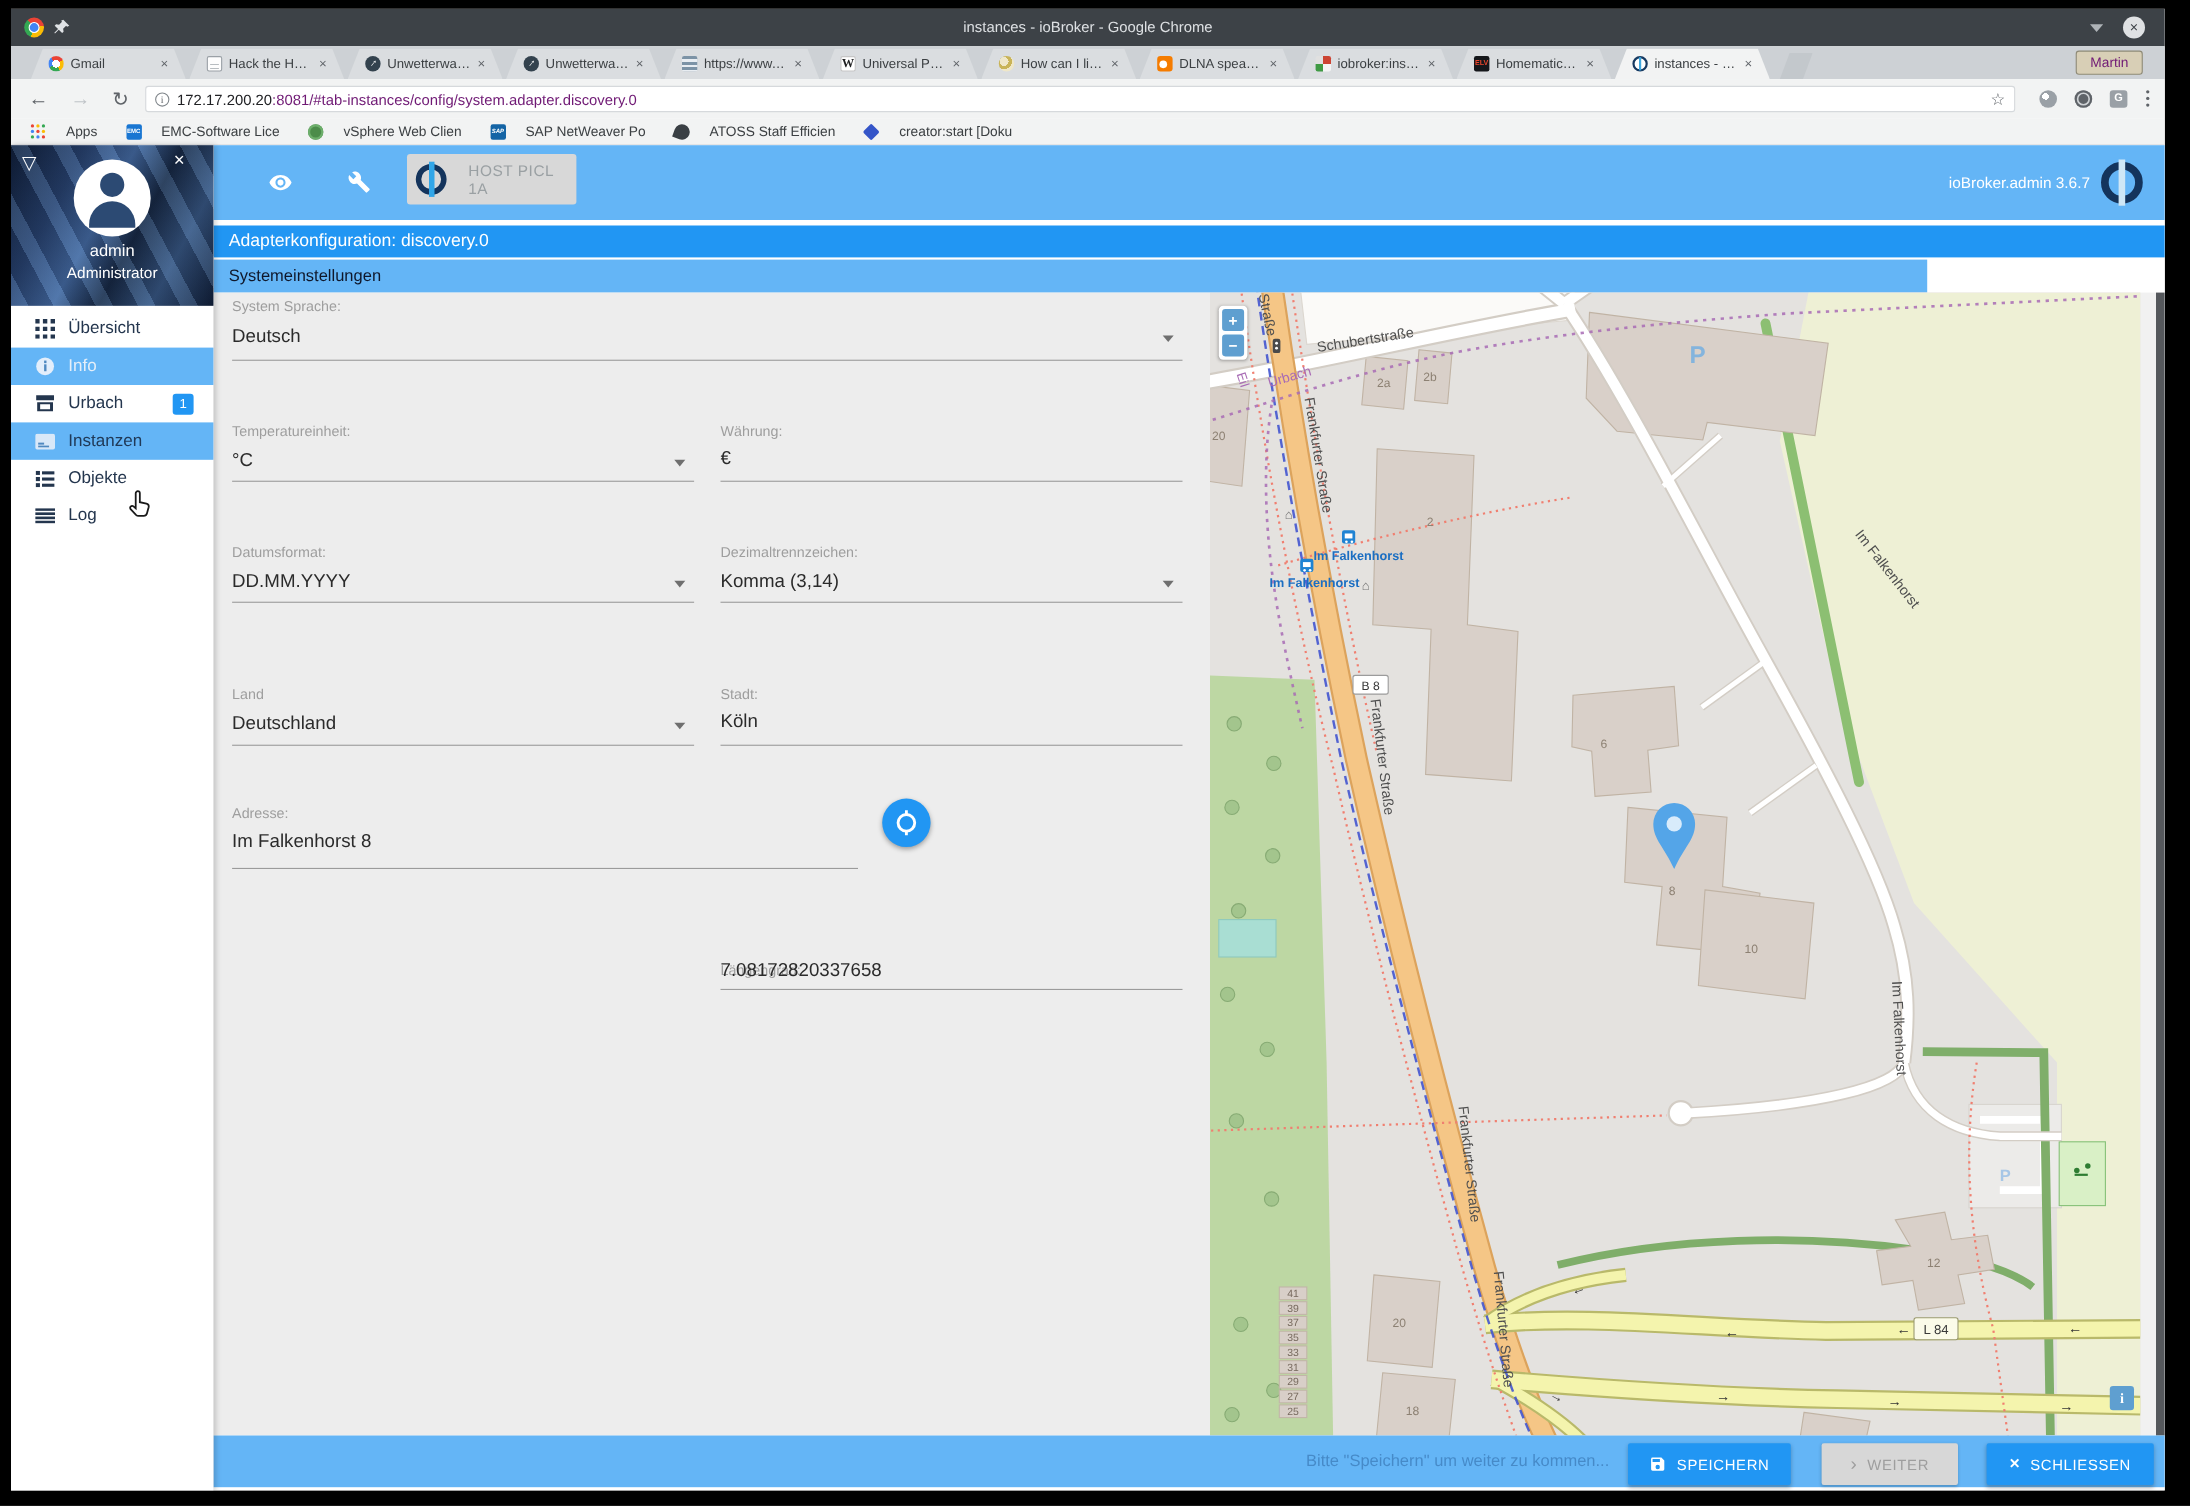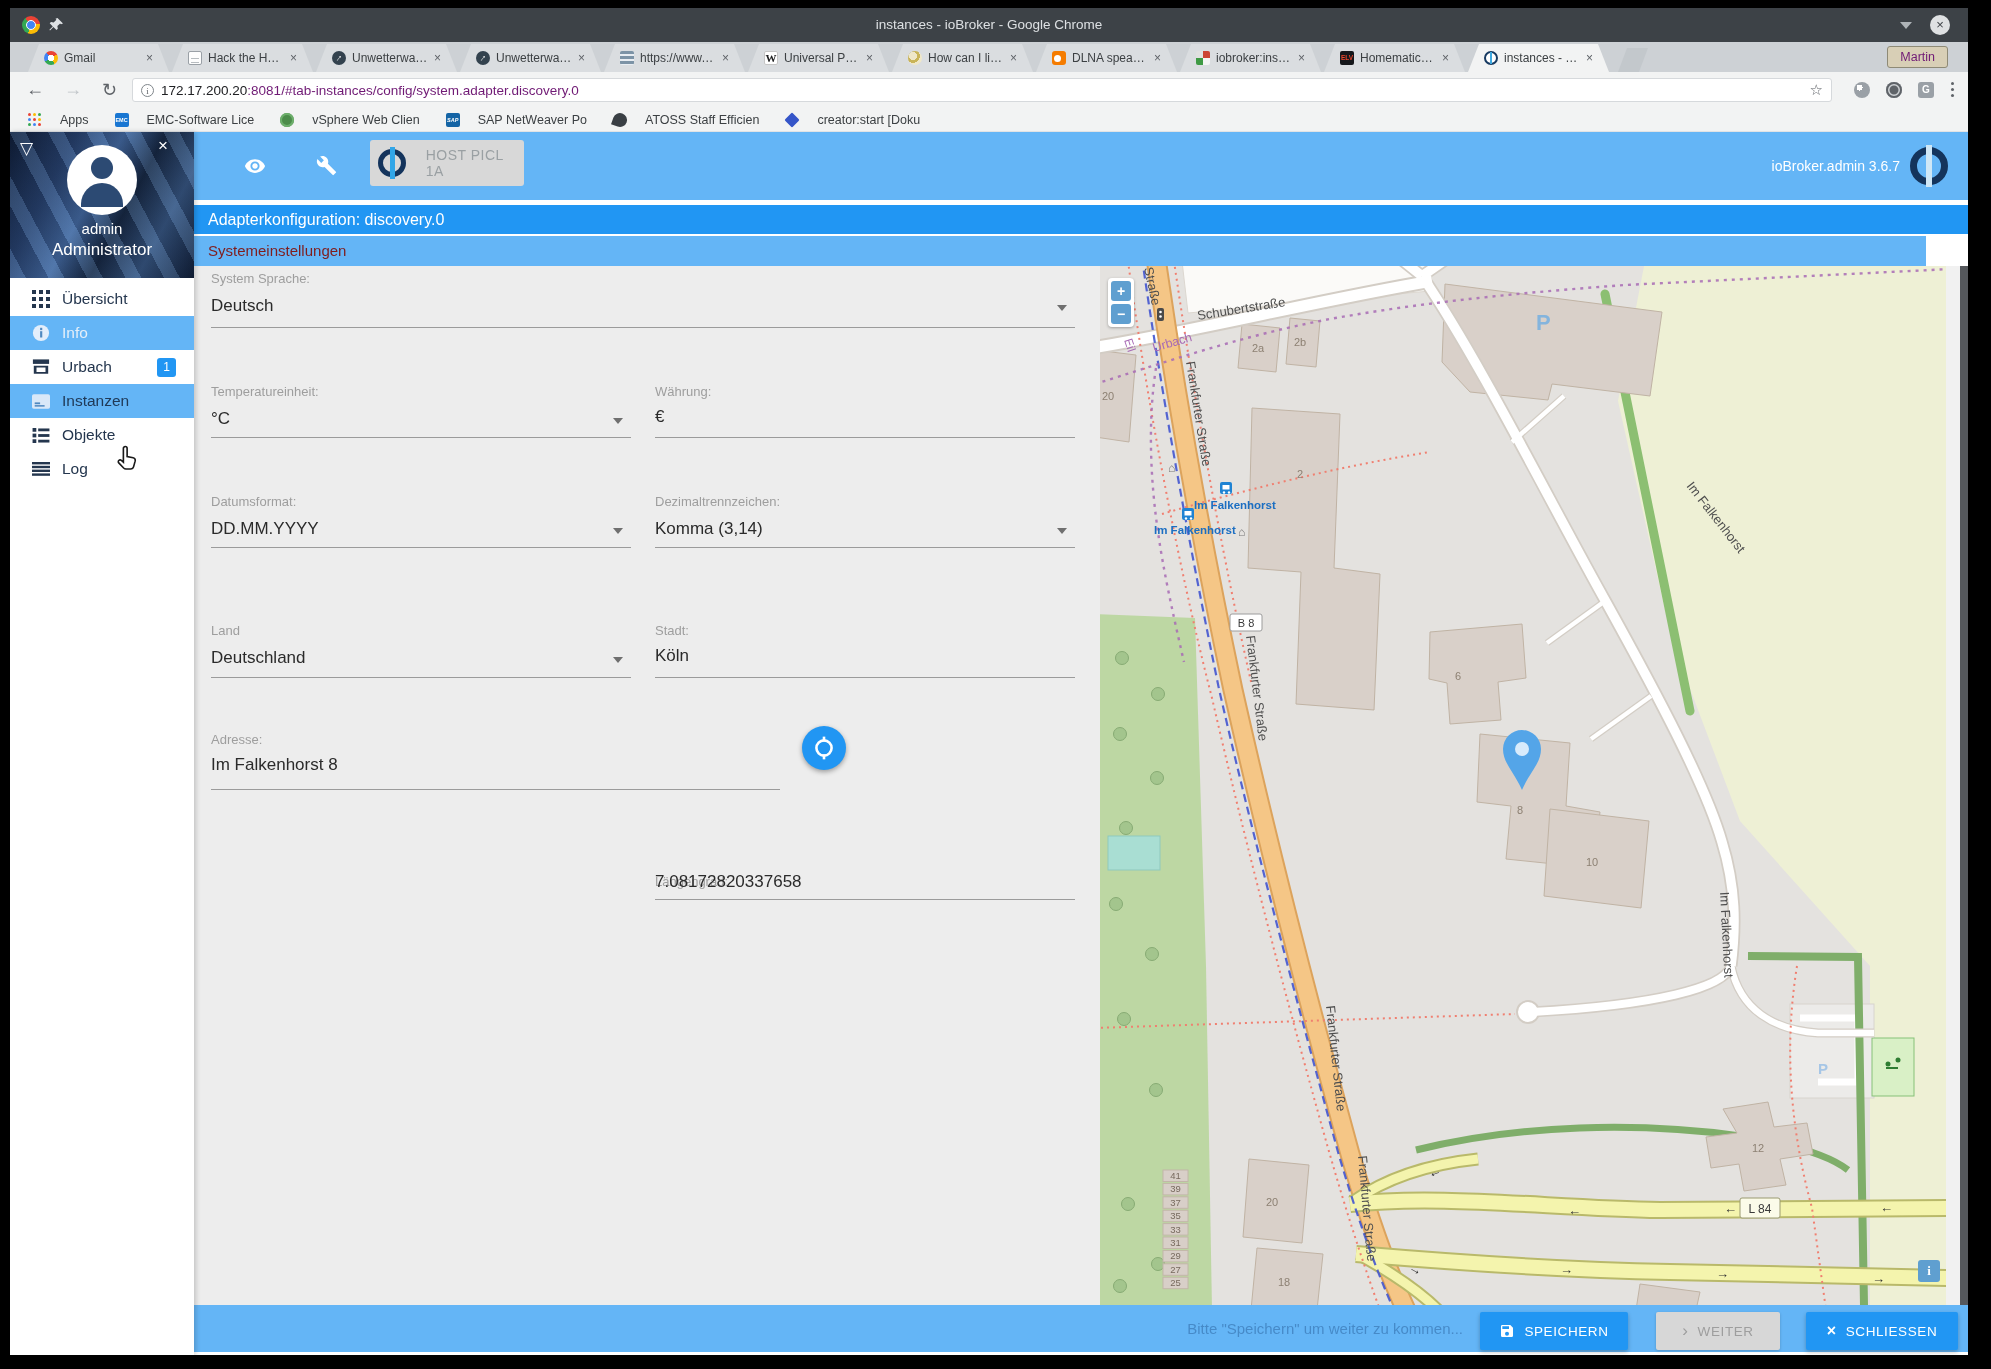--- a/index.html
+++ b/index.html
@@ -85,41 +85,41 @@
   .userpanel{left:0;top:0;width:184px;height:146px;
      background:linear-gradient(118deg,#0e1b33 0%,#27406b 26%,#44699f 44%,#16263f 60%,#37557f 78%,#0f1c33 100%)}
   .userpanel:after{content:"";position:absolute;inset:0;
      background:repeating-linear-gradient(62deg,rgba(130,170,215,.22) 0 14px,rgba(10,20,40,.18) 14px 34px)}
   .tri{left:10px;top:6px;color:#fff;font-size:17px;z-index:2}
   .close-x{left:148px;top:4px;color:#fff;font-size:17px;z-index:2}
   .avatar{left:57px;top:13px;width:70px;height:70px;border-radius:50%;background:#fff;z-index:2}
   .avatar:before{content:"";position:absolute;left:24px;top:12px;width:22px;height:22px;border-radius:50%;background:#2c4a73}
   .avatar:after{content:"";position:absolute;left:14px;top:38px;width:42px;height:24px;border-radius:21px 21px 0 0;background:#2c4a73}
   .uname{left:0;top:88px;width:184px;text-align:center;color:#fff;font-size:15px;z-index:2}
-  .urole{left:0;top:108px;width:184px;text-align:center;color:#fff;font-size:17px;z-index:2}
+  .urole{left:0;top:108px;width:184px;text-align:center;color:#fff;font-size:14px;z-index:2}
   .menu-item{left:0;width:184px;height:34px;display:flex;align-items:center;gap:12px;padding-left:22px;
      box-sizing:border-box;color:#24364e;font-size:15.5px}
   .menu-item.hl{background:#64b5f6}
   .menu-item.hover{color:#e5eff9}
   .menu-item svg{flex:0 0 18px}
   .badge{position:absolute;right:18px;top:8px;width:19px;height:19px;background:#2196f3;border-radius:3px;
      color:#fff;font-size:12px;text-align:center;line-height:19px}
 
   .appbar{left:184px;top:0;width:1774px;height:68px;background:#64b5f6}
   .host-btn{left:176px;top:8px;width:154px;height:46px;background:#d8d8d8;border-radius:3px;display:flex;
      align-items:center;gap:20px;padding-left:8px;box-sizing:border-box;color:#9aa0a3;font-size:14px;letter-spacing:.5px}
   .iob-logo{position:relative;width:28px;height:28px;border-radius:50%;border:5px solid #14345c;box-sizing:border-box}
   .iob-logo i{position:absolute;left:6.5px;top:-7px;width:5px;height:32px;background:#31a6e8}
   .version{right:68px;top:0;height:68px;line-height:68px;color:#fff;font-size:14px}
   .appbar .iob-logo.big{position:absolute;right:20px;top:15px;width:38px;height:38px;border-width:7px}
   .appbar .iob-logo.big i{left:9px;top:-9px;width:6px;height:42px;background:#cfe7f6}
 
   .adapterbar{left:184px;top:73px;width:1774px;height:29px;background:#2196f3;color:#fff;font-size:16px;
      line-height:29px;padding-left:14px;box-sizing:border-box}
-  .sysbar{left:184px;top:104px;width:1732px;height:30px;background:#64b5f6;color:#7f1d1d;font-size:15px;
+  .sysbar{left:184px;top:104px;width:1558px;height:30px;background:#64b5f6;color:#0f172a;font-size:15px;
      line-height:30px;padding-left:14px;box-sizing:border-box}
 
   .formpanel{left:184px;top:134px;width:906px;height:1039px;background:#ededed}
   .field{position:absolute}
   .field .flabel{position:absolute;left:0;top:0;font-size:13px;color:#9e9e9e;white-space:nowrap}
   .field .fval{position:absolute;left:0;top:25px;font-size:17px;color:#2b2b2b;white-space:nowrap}
   .field .uline{position:absolute;left:0;right:0;bottom:0;border-bottom:1px solid #9b9b9b}
   .field input{position:absolute;left:0;top:23px;width:100%;border:none;background:transparent;outline:none;
      font-family:"Liberation Sans",sans-serif;font-size:17px;color:#2b2b2b;padding:0}
   .dd{position:absolute;right:8px;top:34px;width:0;height:0;border-left:5px solid transparent;

